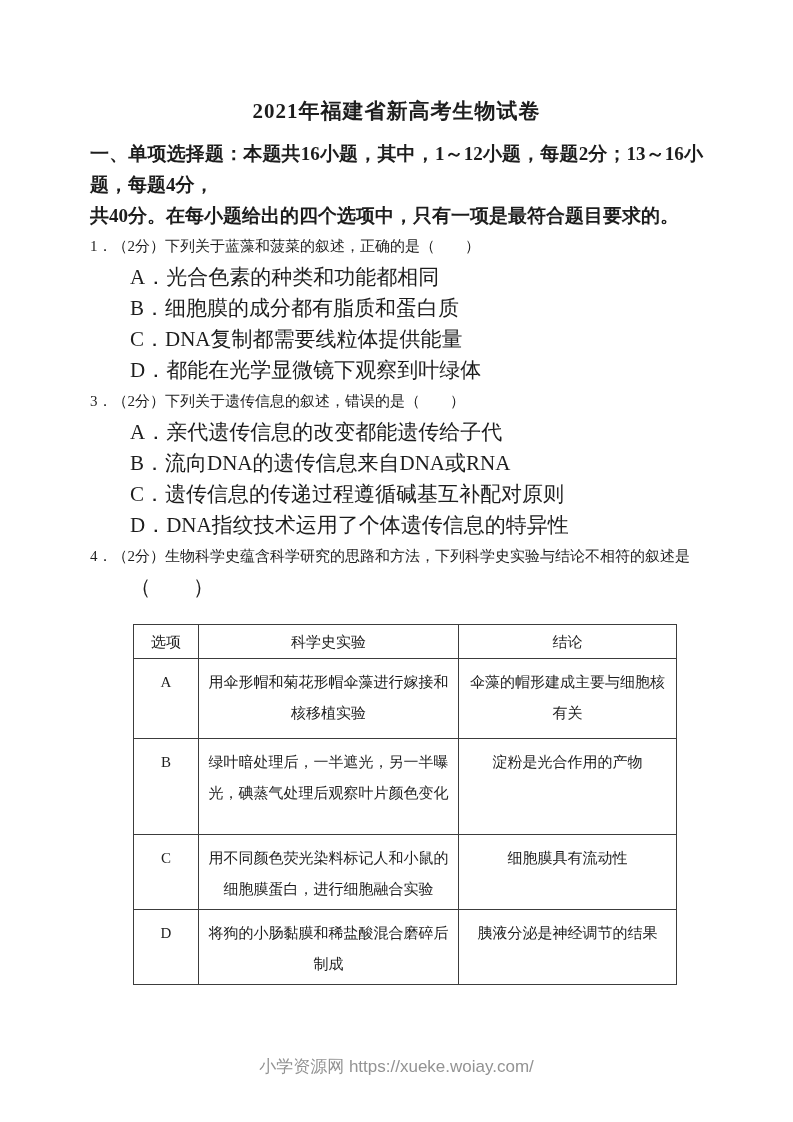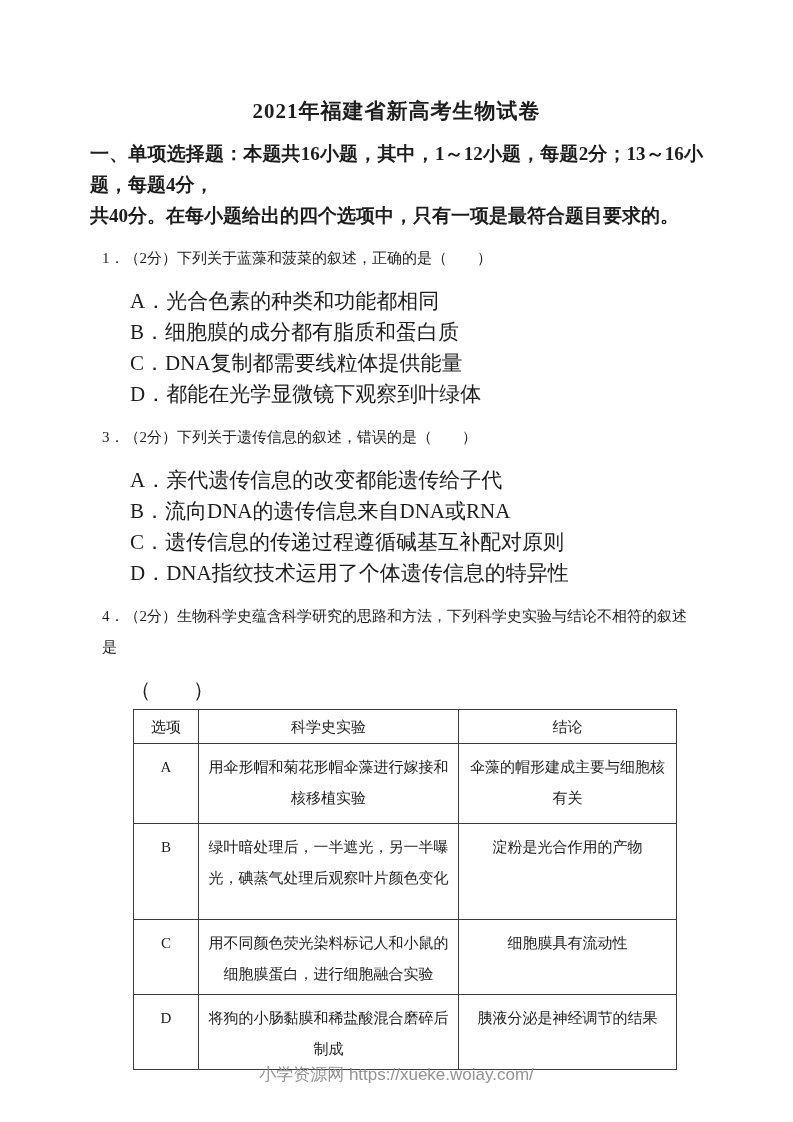--- a/index.html
+++ b/index.html
@@ -29,34 +29,34 @@
   .intro-line {
     display: block;
     font-weight: bold;
     font-size: 19px;
     line-height: 31px;
     text-align: justify;
   }
   .stem {
     font-size: 15px;
     line-height: 31px;
-    margin: 12px;
+    margin: 0;
   }
   .option {
     font-size: 21px;
     line-height: 31px;
     margin: 0;
     padding-left: 40px;
   }
 
   table.q4-table {
     border-collapse: collapse;
     table-layout: fixed;
     width: 543px;
-    margin: 3px 0 0 43px;
+    margin: 21px 0 0 43px;
   }
   .q4-table th, .q4-table td {
     border: 1px solid #3c3c3c;
     font-size: 15px;
     text-align: center;
     overflow: hidden;
   }
   .q4-table th {
     height: 34px;
     font-weight: normal;
@@ -72,21 +72,21 @@
   tr.row-b { height: 96px; }
   tr.row-c { height: 72px; }
   tr.row-d { height: 40px; }
   .cell-heiti {
     font-family: Liberation Serif, serif;
     line-height: 42px;
     font-size: 15px;
   }
   .footer {
     position: absolute;
-    left: 0; bottom: 36px;
+    left: 0; bottom: 44px;
     width: 100%;
     text-align: center;
     color: #939393;
     font-size: 17px;
     font-family: "Liberation Sans", "DejaVu Sans", sans-serif;
   }
 </style>
 </head>
 <body>
 

